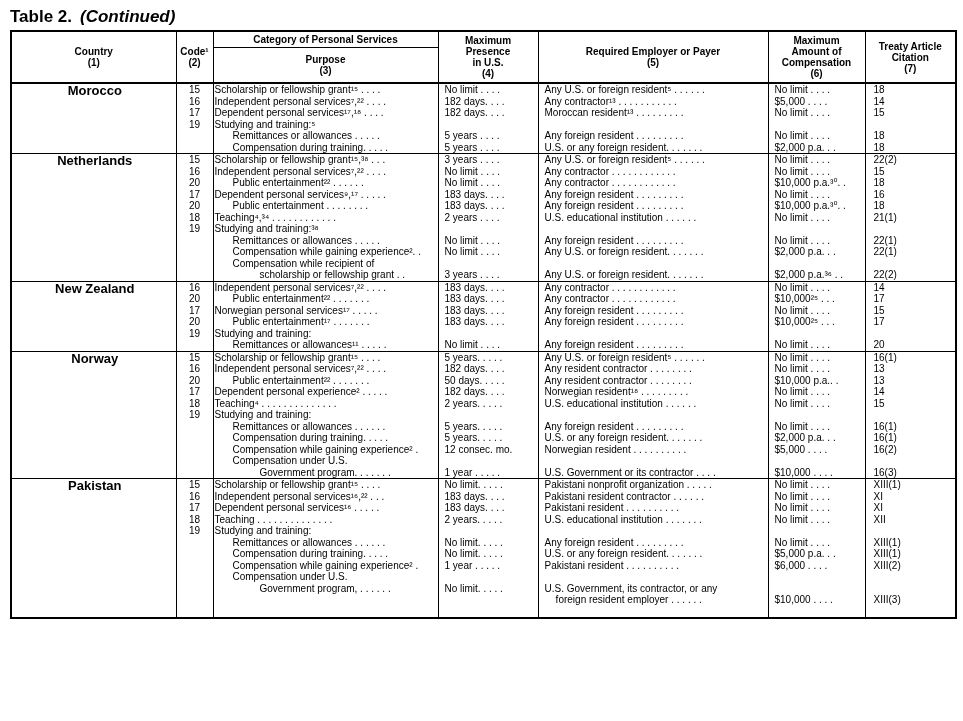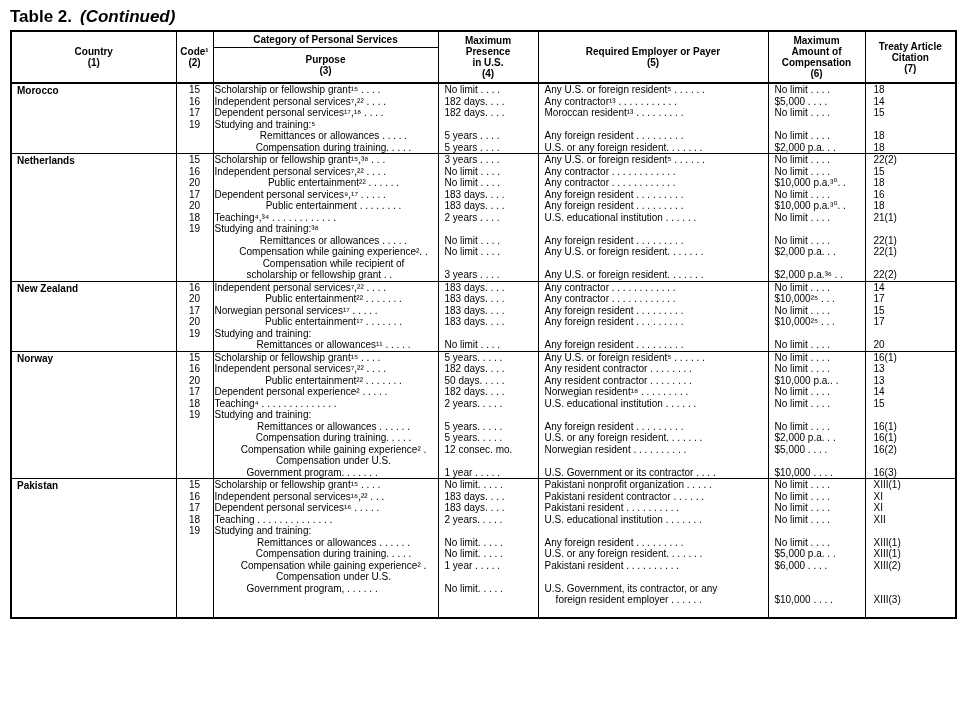--- a/index.html
+++ b/index.html
@@ -33,25 +33,25 @@
     font-weight:bold;
     text-align:center;
     vertical-align:middle;
     border-bottom:2px solid #000;
     line-height:11px;
   }
   thead th.cat{border-bottom:1.5px solid #000;height:15px;}
   thead th.purpose-h{height:34px;}
   .bl{border-left:1px solid #000;}
   tr.sec-top>td{border-top:1.5px solid #000;}
-  td.c-country{font-weight:bold;padding-left:5px;padding-top:1px;font-size:10px;}
+  td.c-country{font-weight:bold;padding-left:5px;padding-top:1px;font-size:13px;text-align:center;}
   td.c-code{text-align:center;}
   td.ind0{padding-left:1px;}
-  td.ind1{padding-left:19px;text-align:center;}
-  td.ind2{padding-left:33px;}
+  td.ind1{padding-left:19px;}
+  td.ind2{padding-left:46px;}
   td.c-presence{padding-left:6px;}
   td.c-employer{padding-left:6px;}
   td.c-comp{padding-left:6px;}
   td.c-cite{padding-left:8px;}
 </style>
 </head>
 <body>
 
 <div class="page-title">
   <span>Table 2.</span><span class="cont">(Continued)</span>

